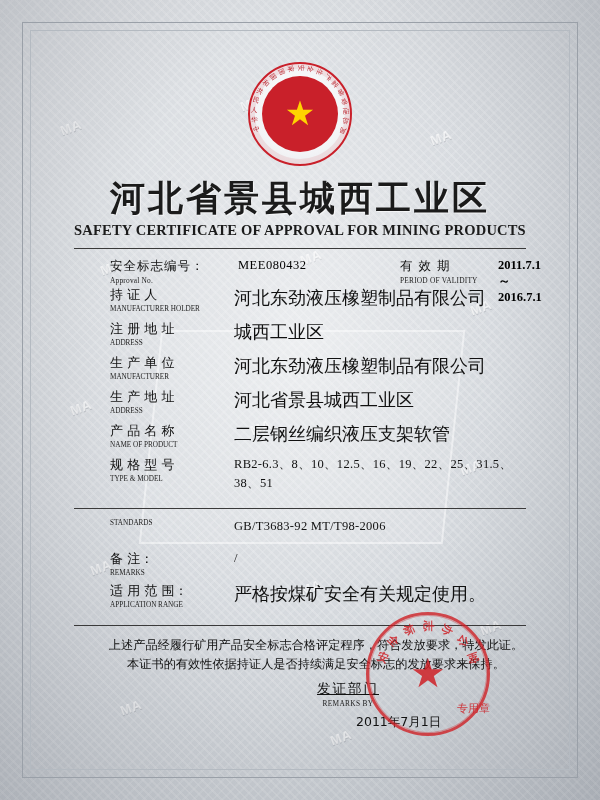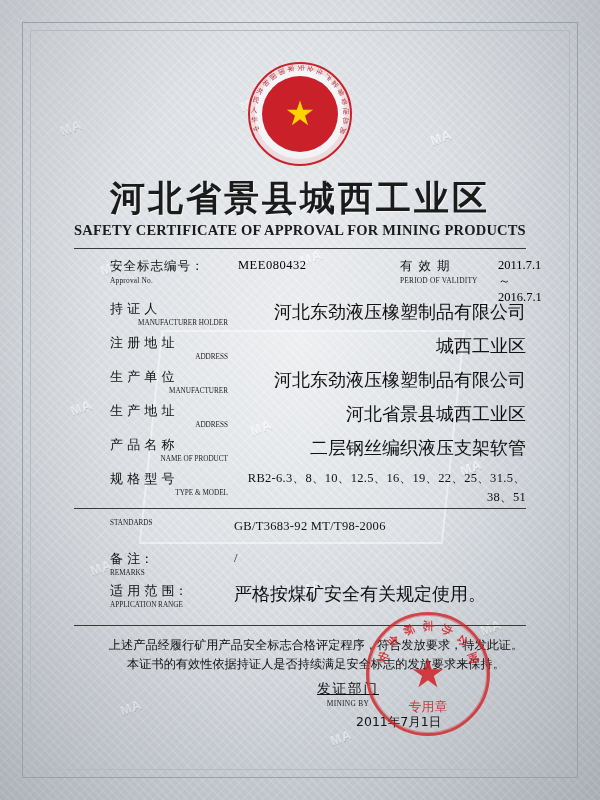--- a/index.html
+++ b/index.html
@@ -168,28 +168,27 @@
     letter-spacing: .2px;
     margin-top: 1px;
   }
   .approval .col {
     position: absolute;
     top: 0;
   }
   .approval .c1 { left: 0; }
   .approval .c2 { left: 128px; font-family: "Liberation Serif", serif; font-size: 12.5px; letter-spacing: .5px; }
   .approval .c3 { left: 290px; }
-  .approval .c4 { left: 388px; font-family: "Liberation Serif", serif; font-size: 12.5px; }
+  .approval .c4 { left: 388px; font-family: "Liberation Serif", serif; font-size: 12.5px; font-weight: bold; }
 
   .rows {
     position: absolute;
-    top: 300px;
+    top: 286px;
     left: 110px;
     right: 74px;
-    text-align: right;
   }
   .row {
     position: relative;
     min-height: 32px;
     margin-bottom: 2px;
   }
   .row .label {
     position: absolute;
     left: 0;
     top: 0;
@@ -307,22 +306,22 @@
     font-size: 11px;
     color: rgba(206,32,38,0.85);
     font-family: "DejaVu Sans", sans-serif;
     transform-origin: 0 0;
     font-weight: bold;
   }
   .seal-sub {
     position: absolute;
     left: 0; right: 0;
     bottom: 20px;
-    text-align: center;
-    font-size: 13px;
+    text-align: right;
+    font-size: 11px;
     color: rgba(206,32,38,0.85);
     font-family: "DejaVu Sans", sans-serif;
   }
 </style>
 </head>
 <body>
 
 <div class="page">
   <div class="tex"></div>
 
@@ -464,21 +463,21 @@
         <div class="value">严格按煤矿安全有关规定使用。</div>
       </div>
     </div>
 
   <div class="rule bot"></div>
 
   <div class="statement">上述产品经履行矿用产品安全标志合格评定程序，符合发放要求，特发此证。本证书的有效性依据持证人是否持续满足安全标志的发放要求来保持。</div>
 
   <div class="issued">
     <div class="cn">发证部门</div>
-    <div class="en">MINING BY</div>
+    <div class="en">REMARKS BY</div>
   </div>
 
   <div class="issue-date">2011年7月1日</div>
 
   <div class="seal">
     <div class="seal-ring"></div>
     <div class="seal-text" id="seal-text">
         <span style="font-size: 11px; transform: rotate(-70deg) translate(0px, -48px) rotate(90deg) translate(-50%, -50%);">安</span>
         <span style="font-size: 11px; transform: rotate(-46.6667deg) translate(0px, -48px) rotate(90deg) translate(-50%, -50%);">全</span>
         <span style="font-size: 11px; transform: rotate(-23.3333deg) translate(0px, -48px) rotate(90deg) translate(-50%, -50%);">标</span>

